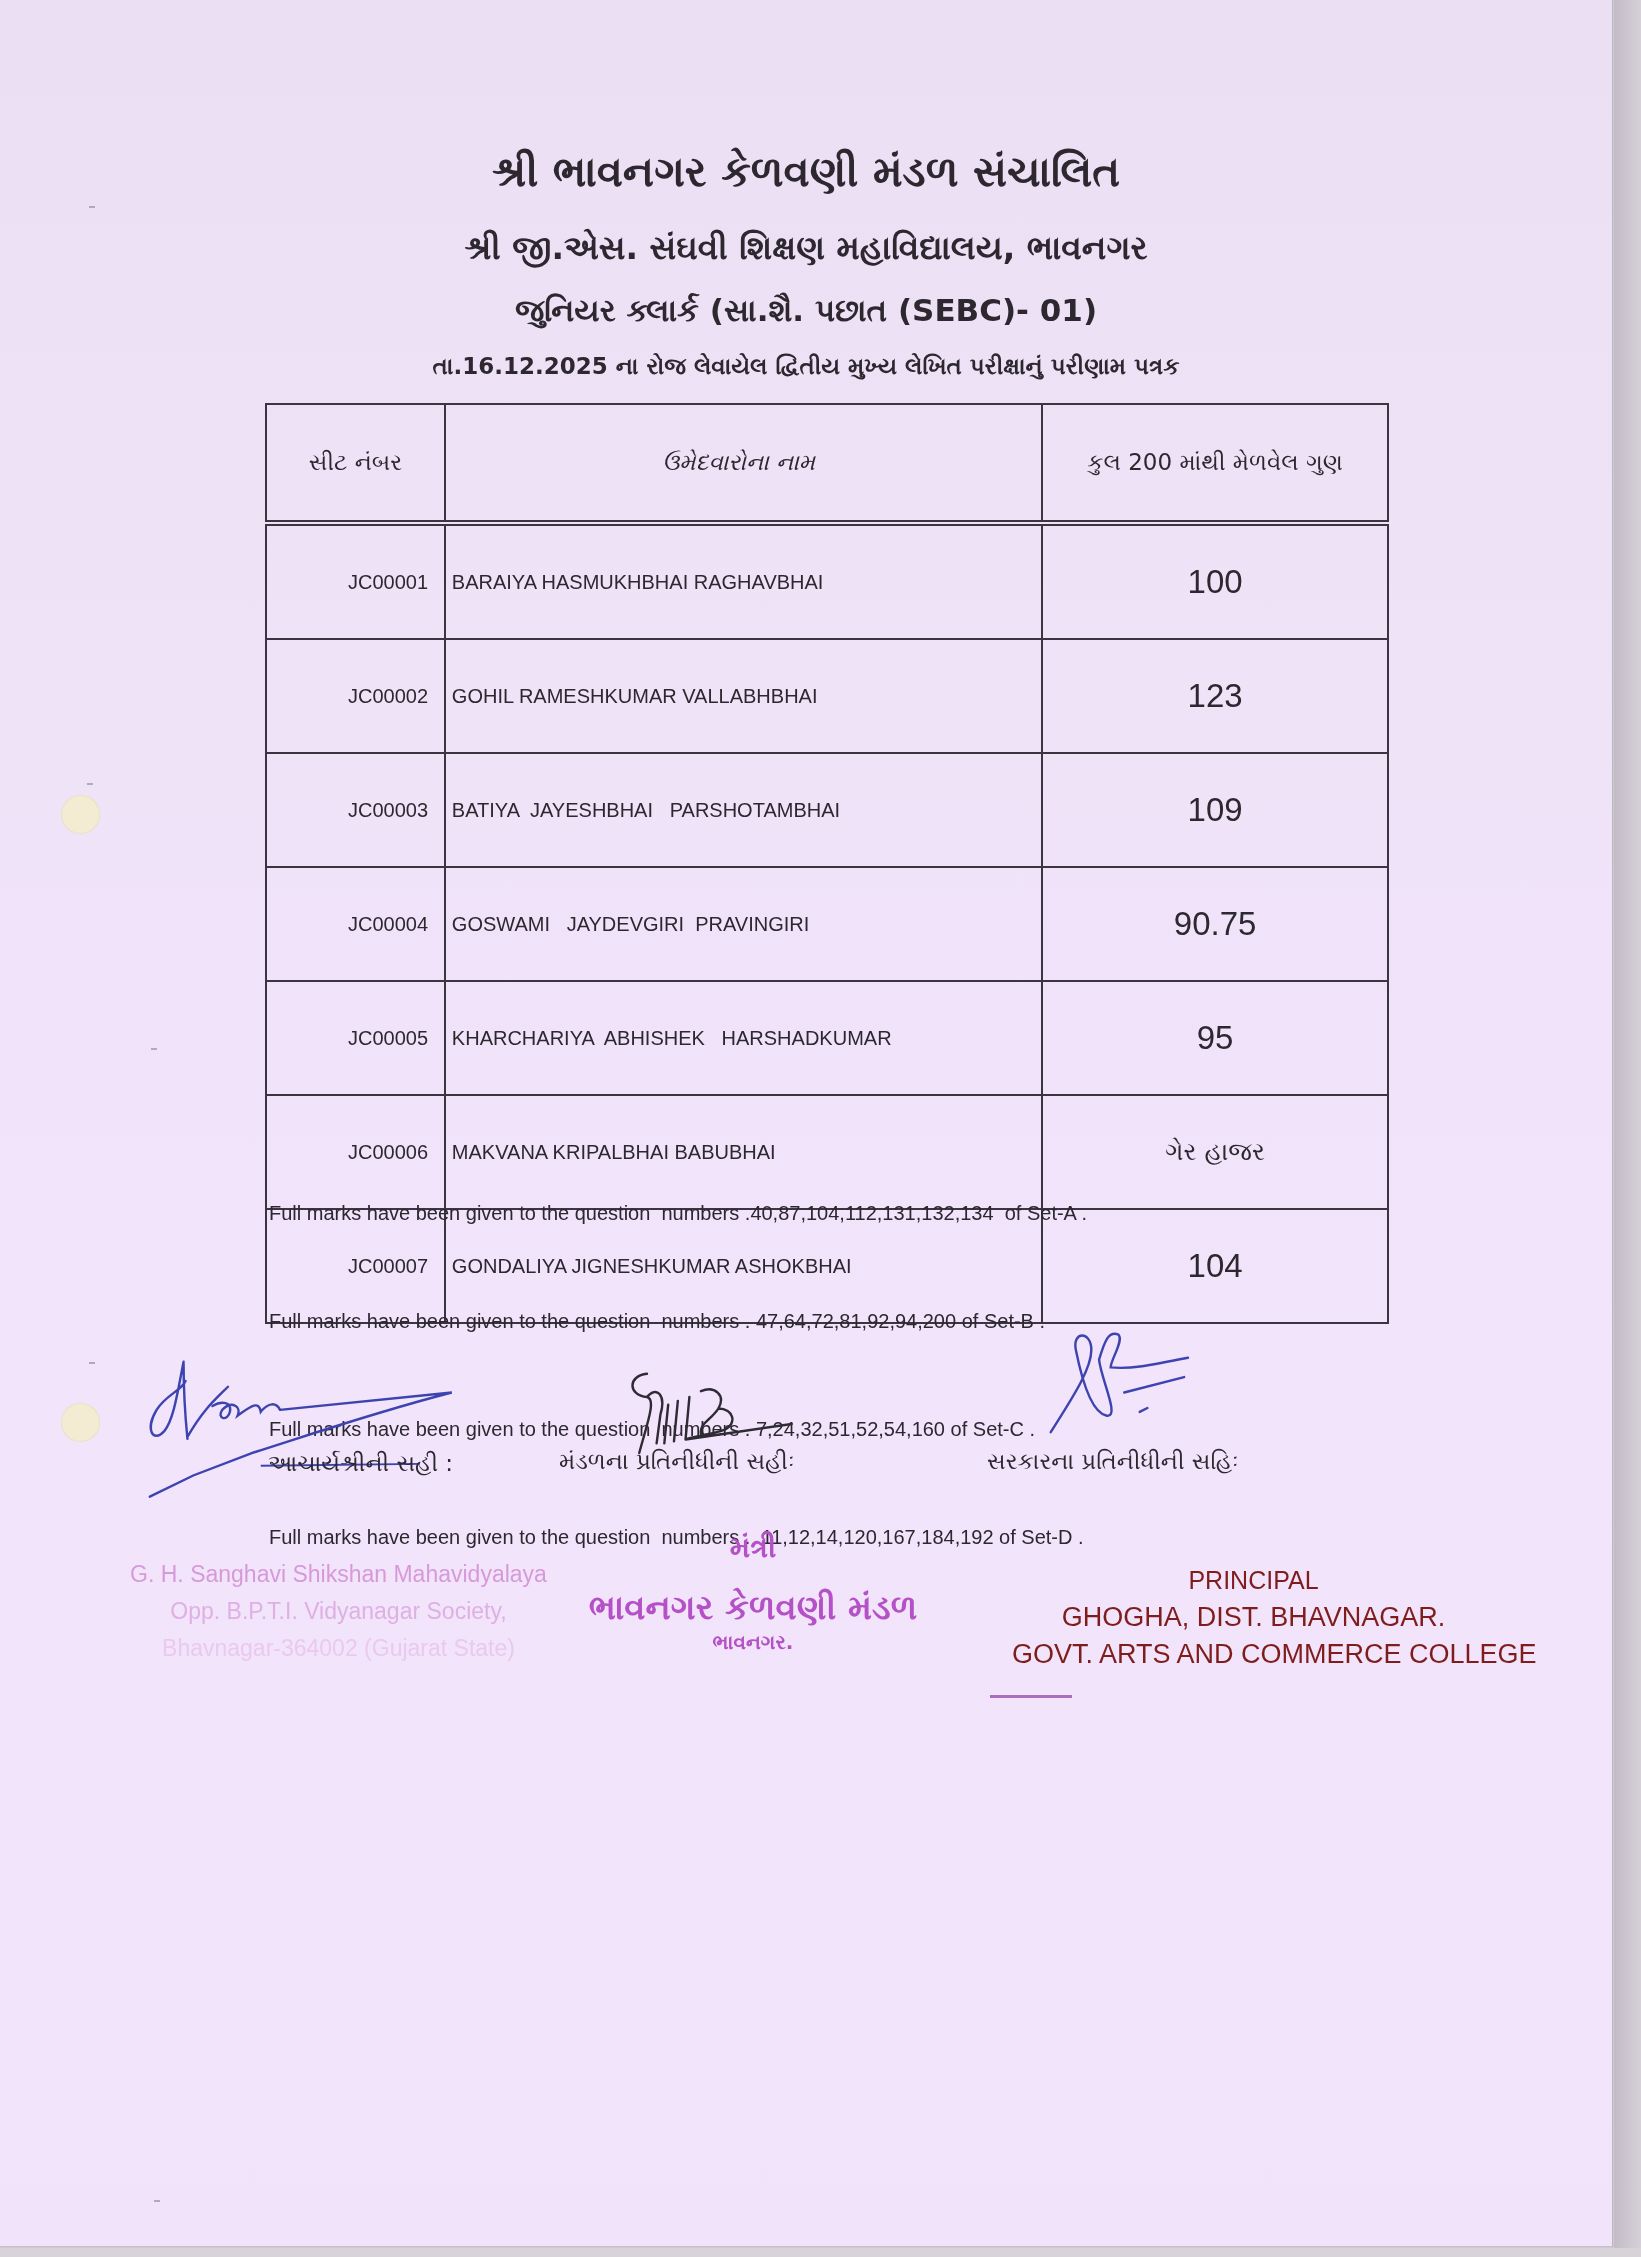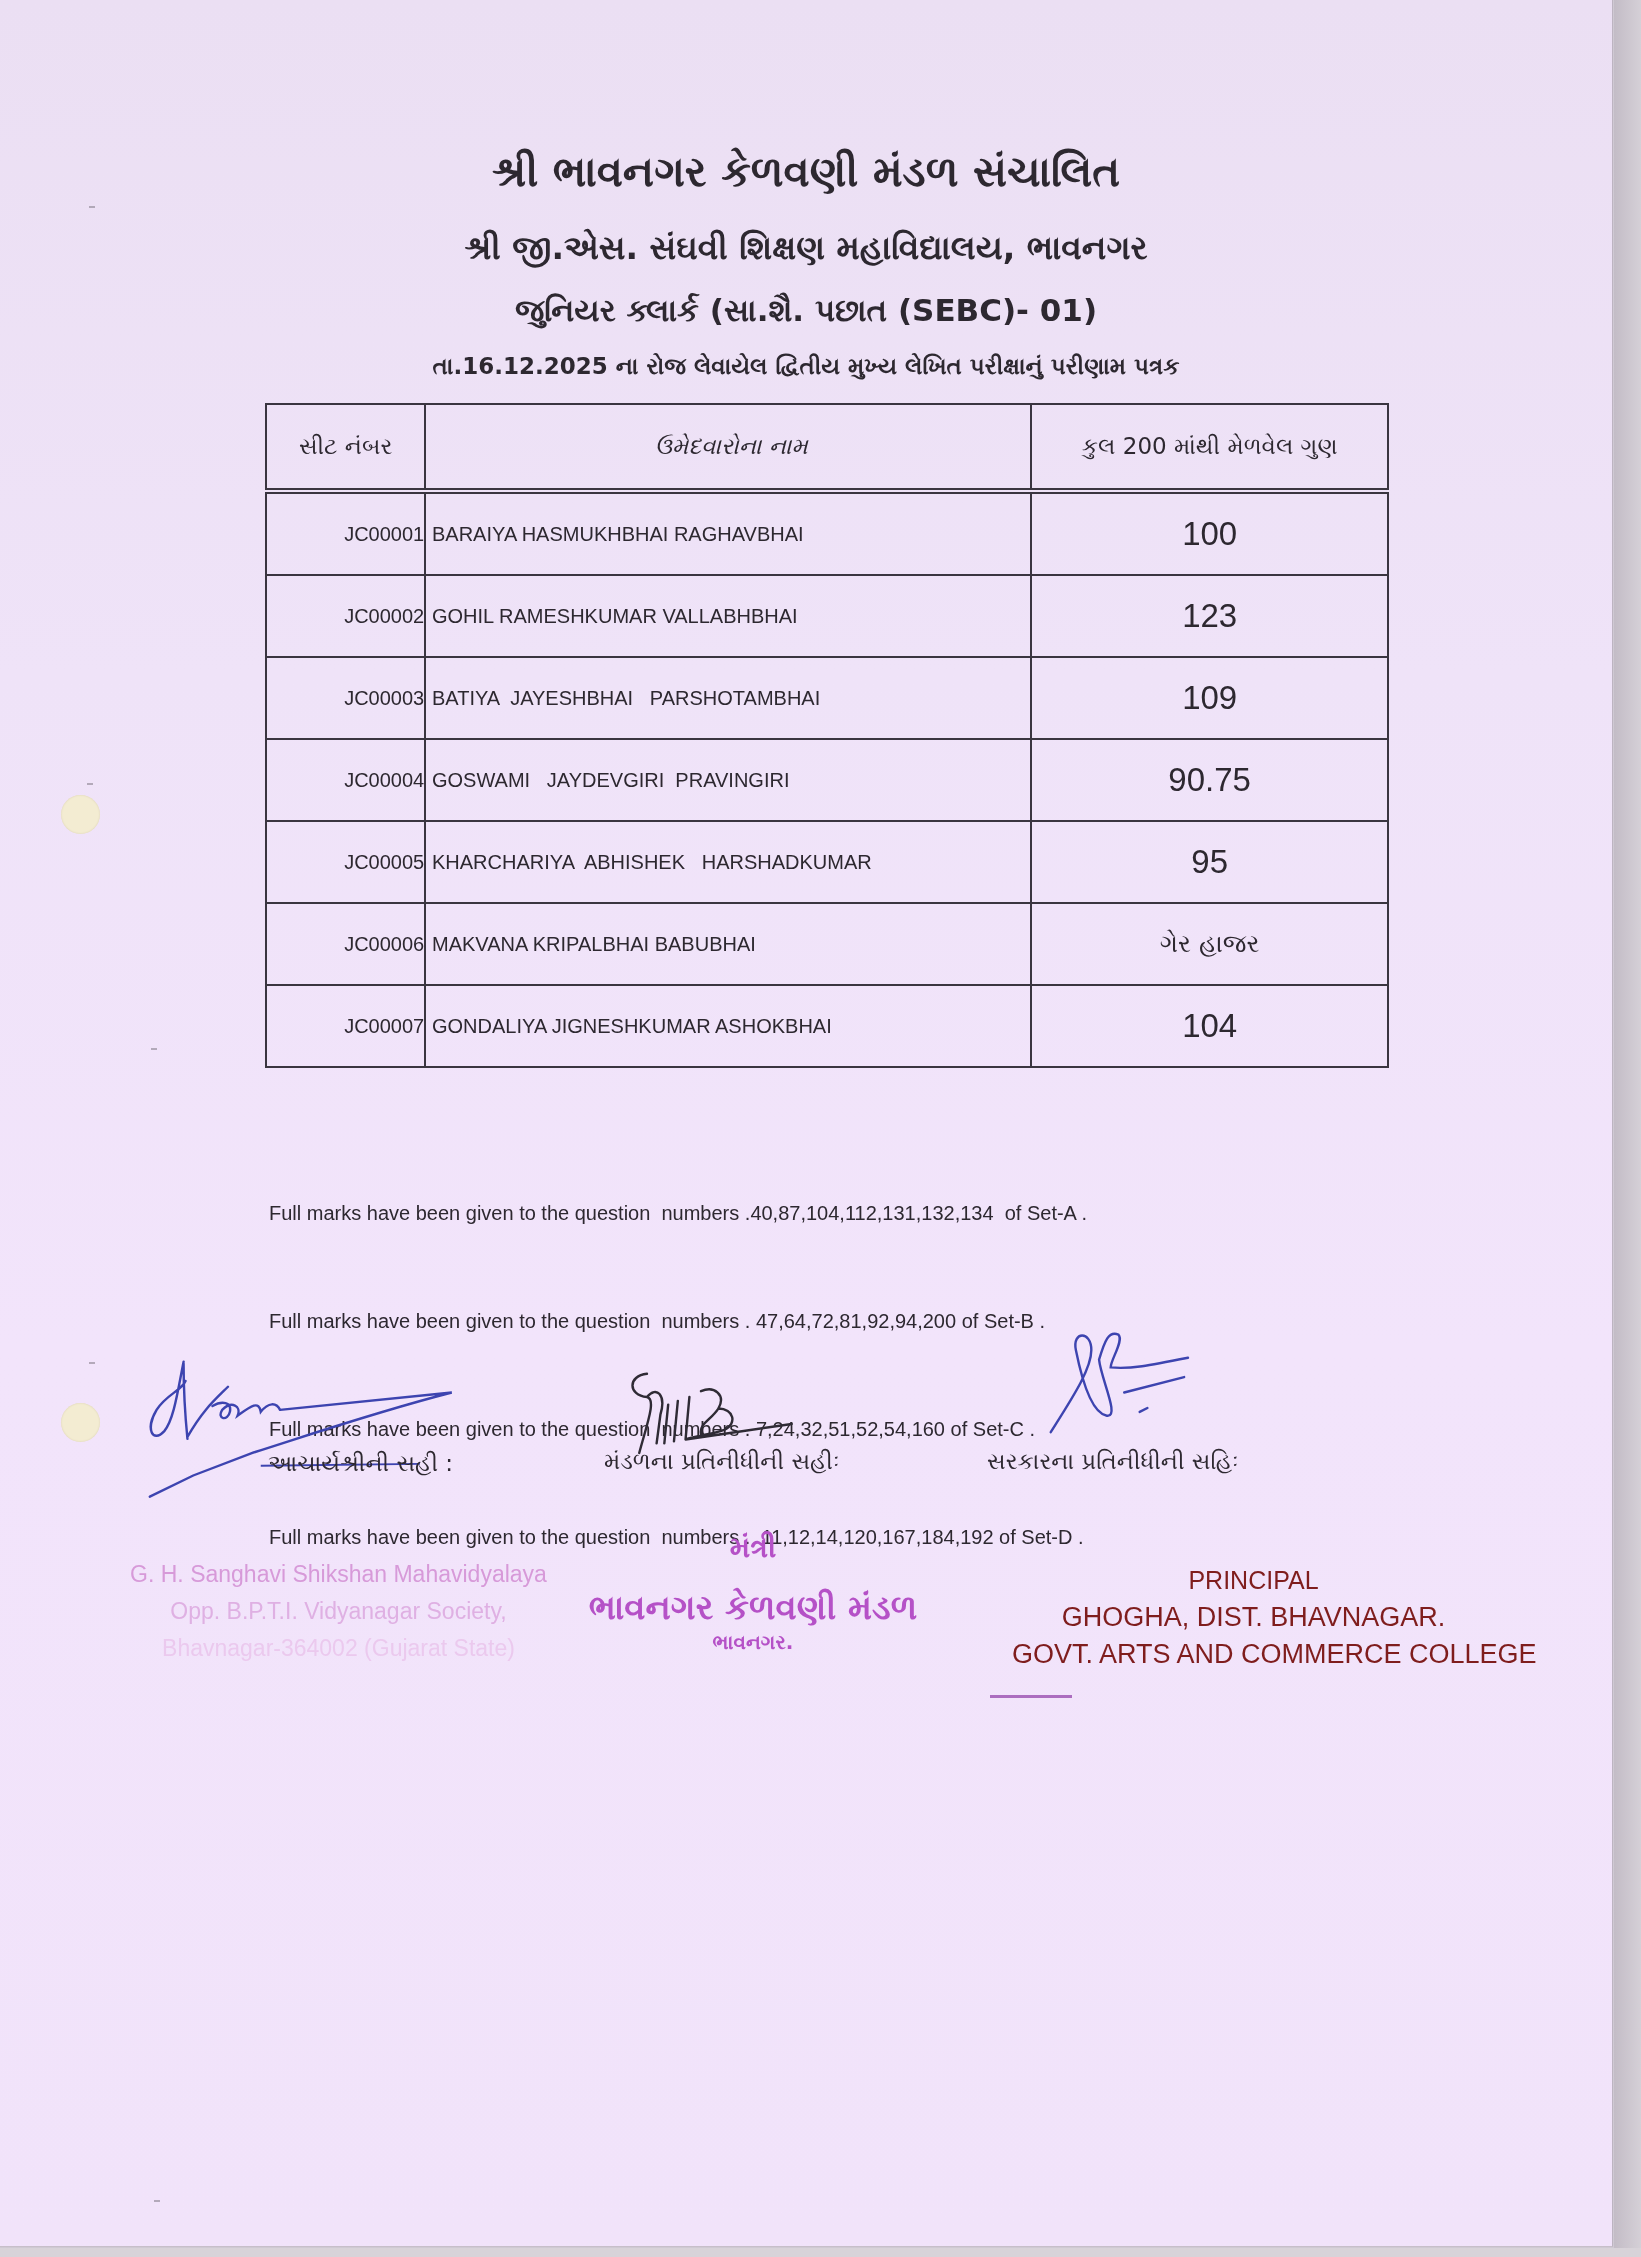--- a/index.html
+++ b/index.html
@@ -75,21 +75,21 @@
       position: absolute;
       left: 265px;
       top: 403px;
       width: 1124px;
       border-collapse: collapse;
       font-family: "Liberation Sans", sans-serif;
       color: #2d2830;
     }
     table.results th, table.results td {
       border: 2.4px solid #3a3540;
-      padding: 0;
+      padding: 16px;
       vertical-align: middle;
     }
     table.results th {
       height: 83px;
       font-family: "DejaVu Sans", sans-serif;
       font-size: 23px;
       font-weight: normal;
       text-align: center;
       border-bottom: 6.8px double #3a3540;
     }
@@ -250,21 +250,21 @@
     <path d="M 120 118 L 285 116" fill="none" stroke="#3d44b0" stroke-width="2"></path>
   </svg>
 </div>
 <div class="sig-label" style="left:268px; top:1450px;">આચાર્યશ્રીની સહી :</div>
 
 <div class="sig" style="left:618px; top:1366px;">
   <svg width="193" height="116" viewBox="0 0 200 120">
     <path d="M 30 8 C 10 10, 10 30, 30 32 C 40 34, 30 60, 22 90 M 30 32 C 40 20, 50 30, 44 50 L 40 80 M 52 40 L 48 80 M 62 36 L 58 78 M 74 32 L 70 76 M 86 26 C 100 20, 112 30, 104 44 C 96 56, 84 60, 86 70 M 104 44 C 120 44, 124 60, 110 66 C 100 70, 80 72, 70 76 L 180 60" fill="none" stroke="#2f2b35" stroke-width="2.5" stroke-linecap="round"></path>
   </svg>
 </div>
-<div class="sig-label" style="left:604px; top:1448px;">મંડળના પ્રતિનીધીની સહીઃ</div>
+<div class="sig-label" style="left:559px; top:1448px;">મંડળના પ્રતિનીધીની સહીઃ</div>
 
 <div class="sig" style="left:1043px; top:1321px;">
   <svg width="174" height="116" viewBox="0 0 180 120">
     <path d="M 8 115 C 30 80, 50 50, 50 30 C 50 10, 30 10, 34 30 C 40 60, 50 95, 66 98 C 80 100, 60 60, 58 40 C 64 20, 68 10, 78 14 C 84 20, 70 40, 70 48 C 90 50, 110 46, 150 38 M 84 74 L 146 58 M 100 94 L 108 90" fill="none" stroke="#3d44b0" stroke-width="2.5" stroke-linecap="round"></path>
   </svg>
 </div>
 <div class="sig-label" style="left:987px; top:1448px;">સરકારના પ્રતિનીધીની સહિઃ</div>
 
 <div class="stamp stamp-left">
   <div class="s-line">G. H. Sanghavi Shikshan Mahavidyalaya</div>

